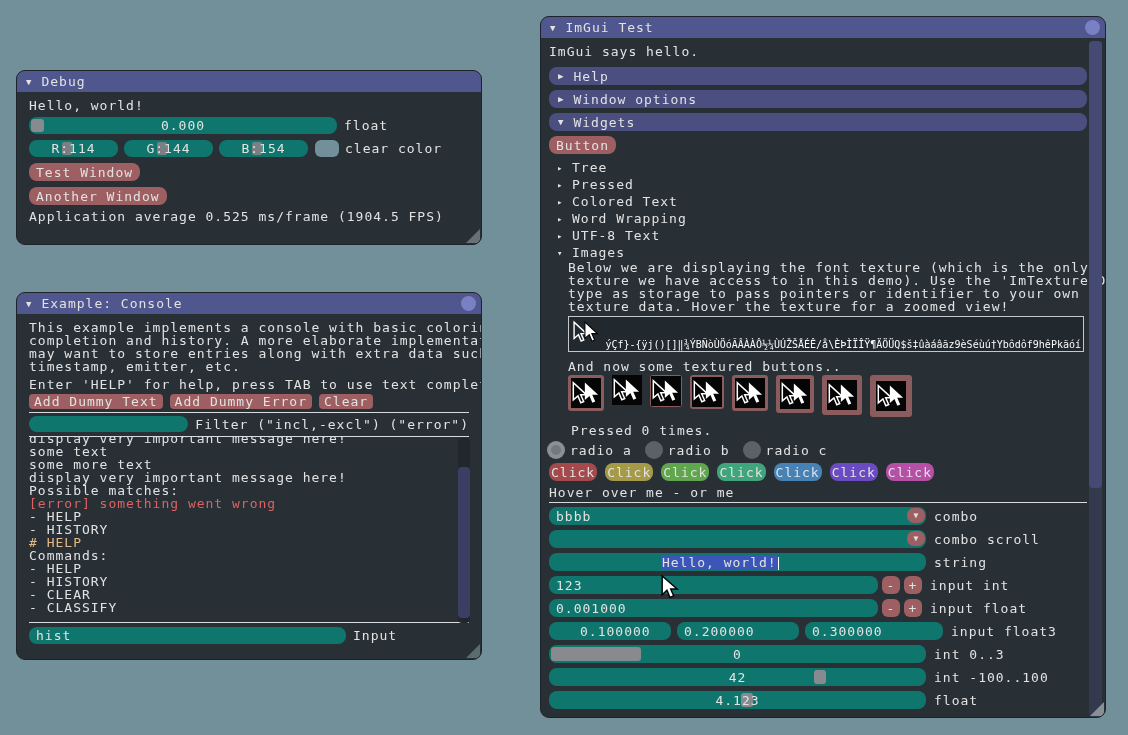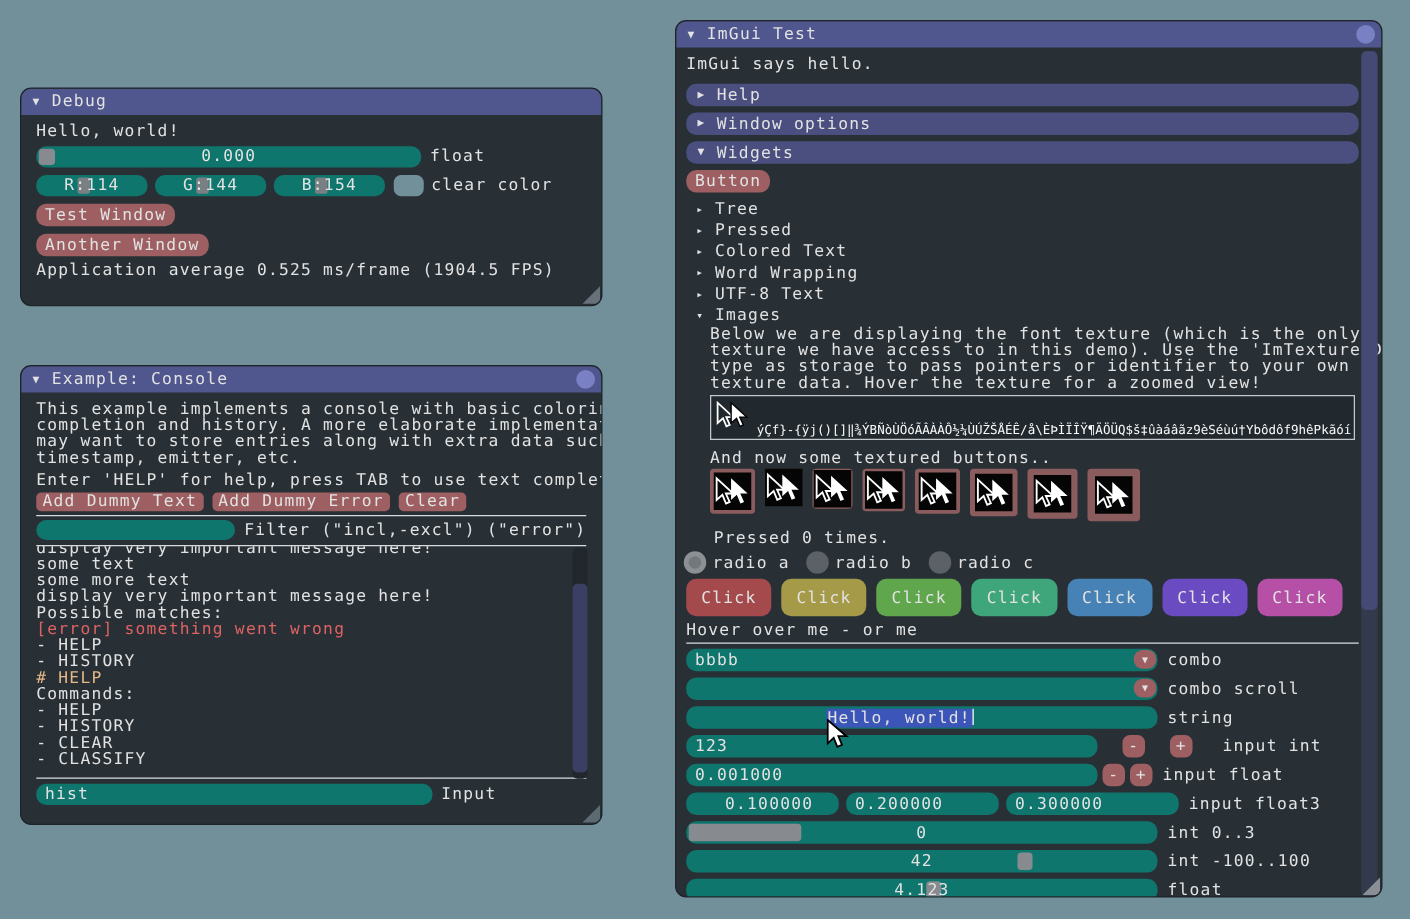--- a/index.html
+++ b/index.html
@@ -71,21 +71,21 @@
   .widget-row .frame { height:18px; }
   .widget-row .label { margin-left:8px; }
   .scrollbar { position:absolute; border-radius:4px; }
   .scroll-thumb { position:absolute; left:0; width:100%; border-radius:4px; }
   .resize-grip {
     position:absolute; right:1px; bottom:1px; width:0; height:0;
     border-left:14px solid transparent; border-bottom:14px solid #68707a;
   }
   .imgbtn { background:#8a5c5d; border-radius:3px; flex:none; align-self:flex-start; }
   .imgbtn .tex { width:30px; height:30px; background:#050505; display:block; }
-  .click-btn { height:30px; border-radius:8px; display:inline-flex; align-items:center; padding:0 12px; white-space:pre; }
+  .click-btn { height:18px; border-radius:8px; display:inline-flex; align-items:center; padding:0 2px; white-space:pre; }
   .texture-box {
     border:1px solid #c3c8cd; background:#22292e;
     height:36px; display:flex; align-items:stretch; overflow:hidden;
   }
   .texture-glyphs {
     flex:1; font-size:10px; letter-spacing:0; line-height:11px;
     text-align:right; white-space:pre; overflow:hidden; padding-right:2px; color:#fafafa;
   }
   .sel { background:#3c55b8; padding:0 1px; }
   .caret { display:inline-block; width:1px; height:13px; background:#fff; vertical-align:middle; }
@@ -373,21 +373,21 @@
       <div class="field-wrap">
         <div class="frame">
           <span class="val" style="padding-left:6px;">
             <span class="sel">Hello, world!</span><span class="caret"></span>
           </span>
         </div>
       </div>
       <span class="label">string</span>
     </div>
 
-    <div class="widget-row" style="gap:20px;">
+    <div class="widget-row" style="gap:4px;">
       <div class="frame" style="width:329px; flex:none;">
         <span class="val">123</span>
       </div>
       <span class="stepper-btn">-</span>
       <span class="stepper-btn">+</span>
       <span class="label" style="margin-left:4px;">input int</span>
     </div>
 
     <div class="widget-row" style="gap:4px;">
       <div class="frame" style="width:329px; flex:none;">

